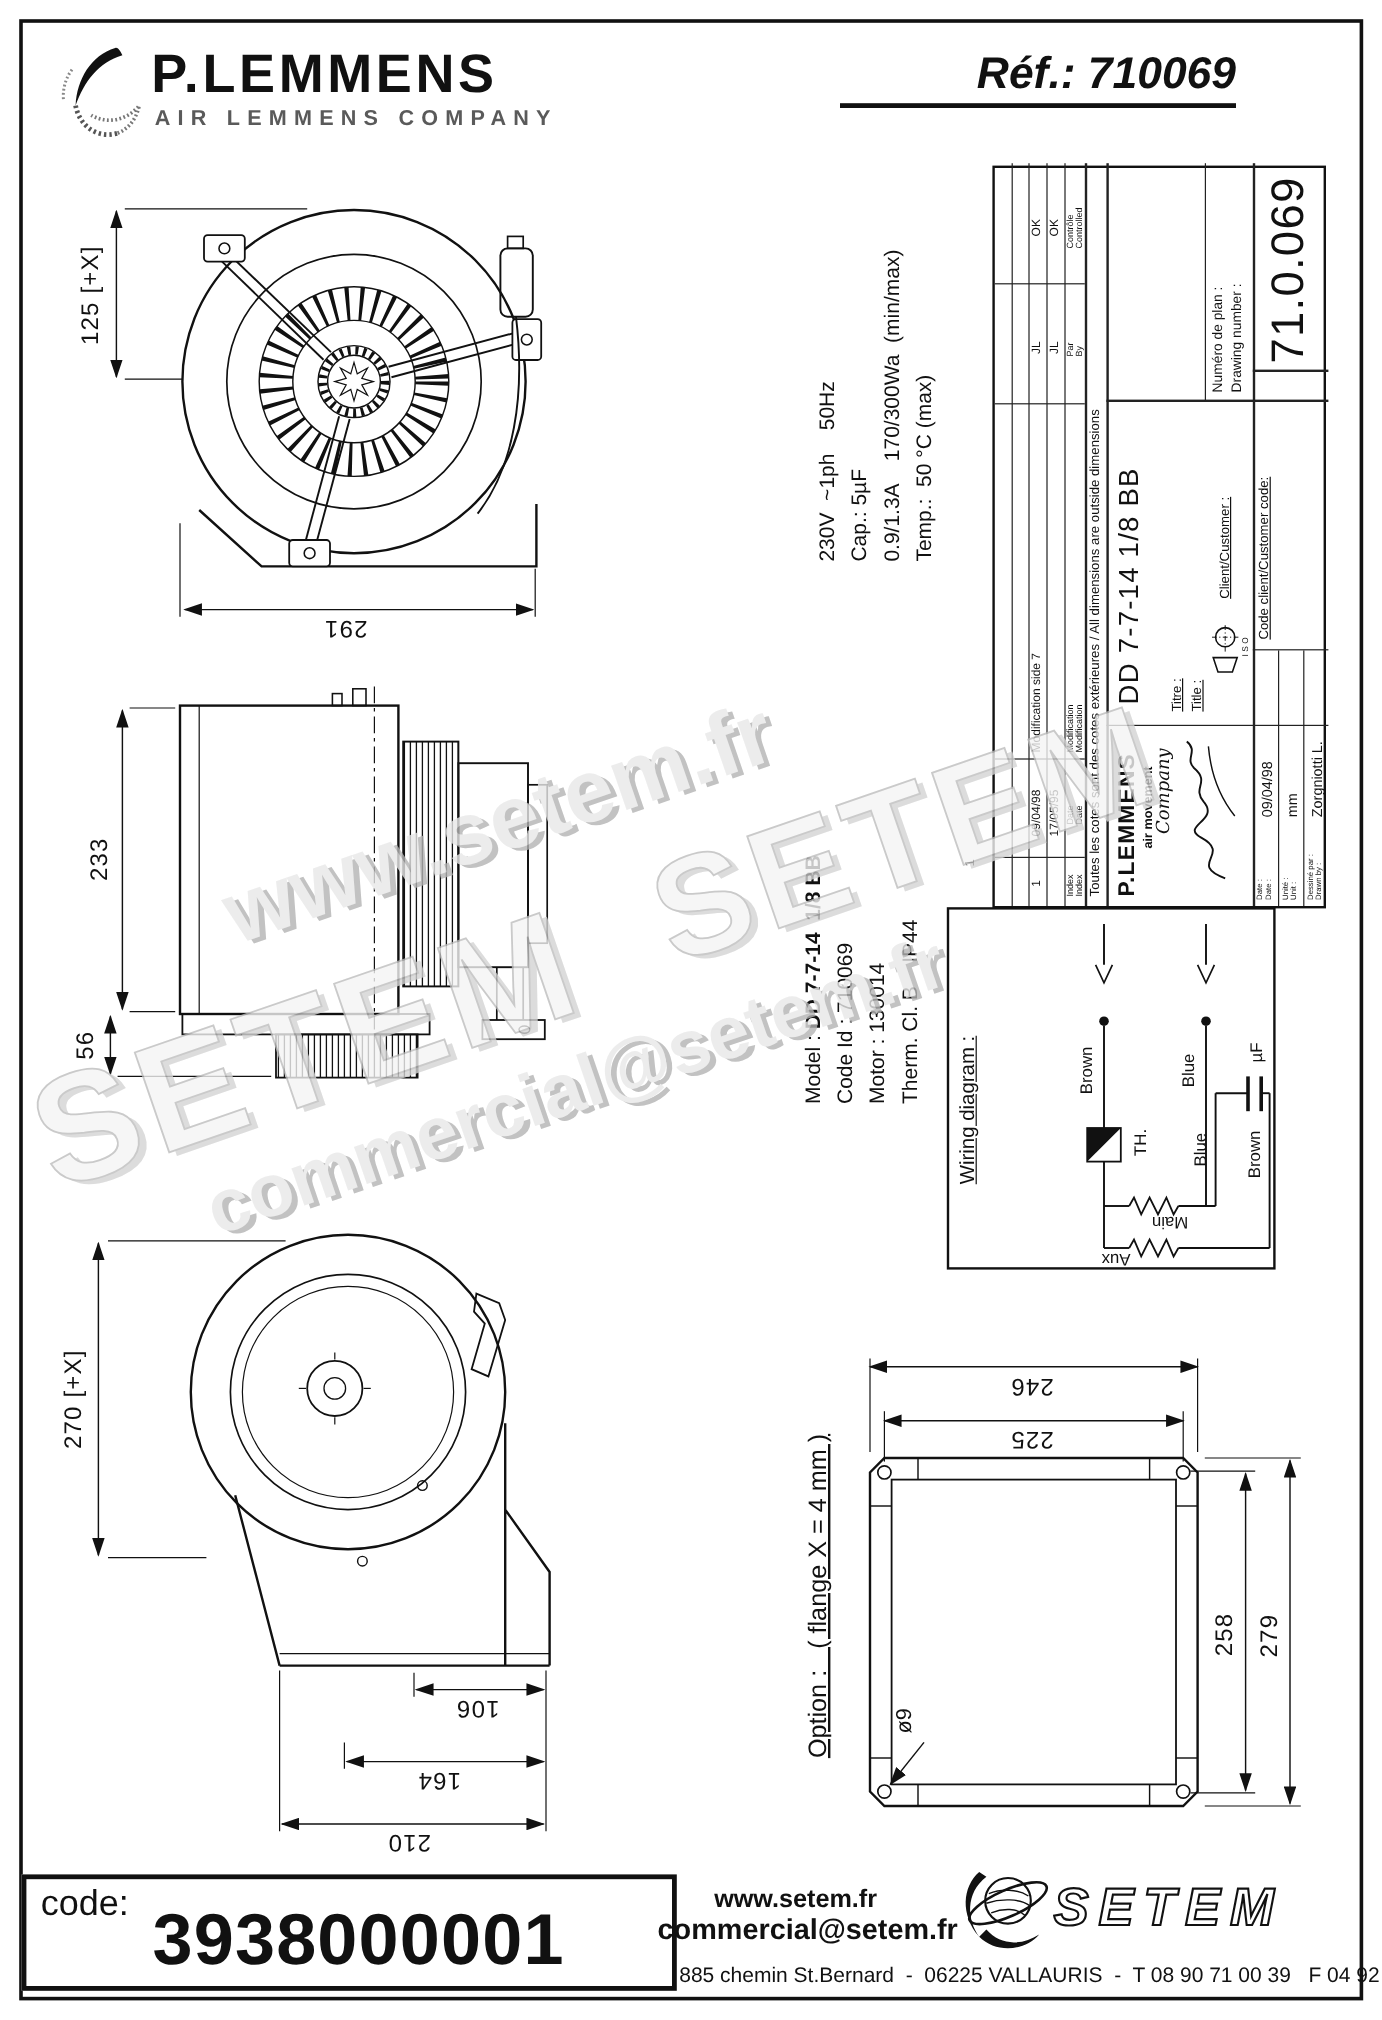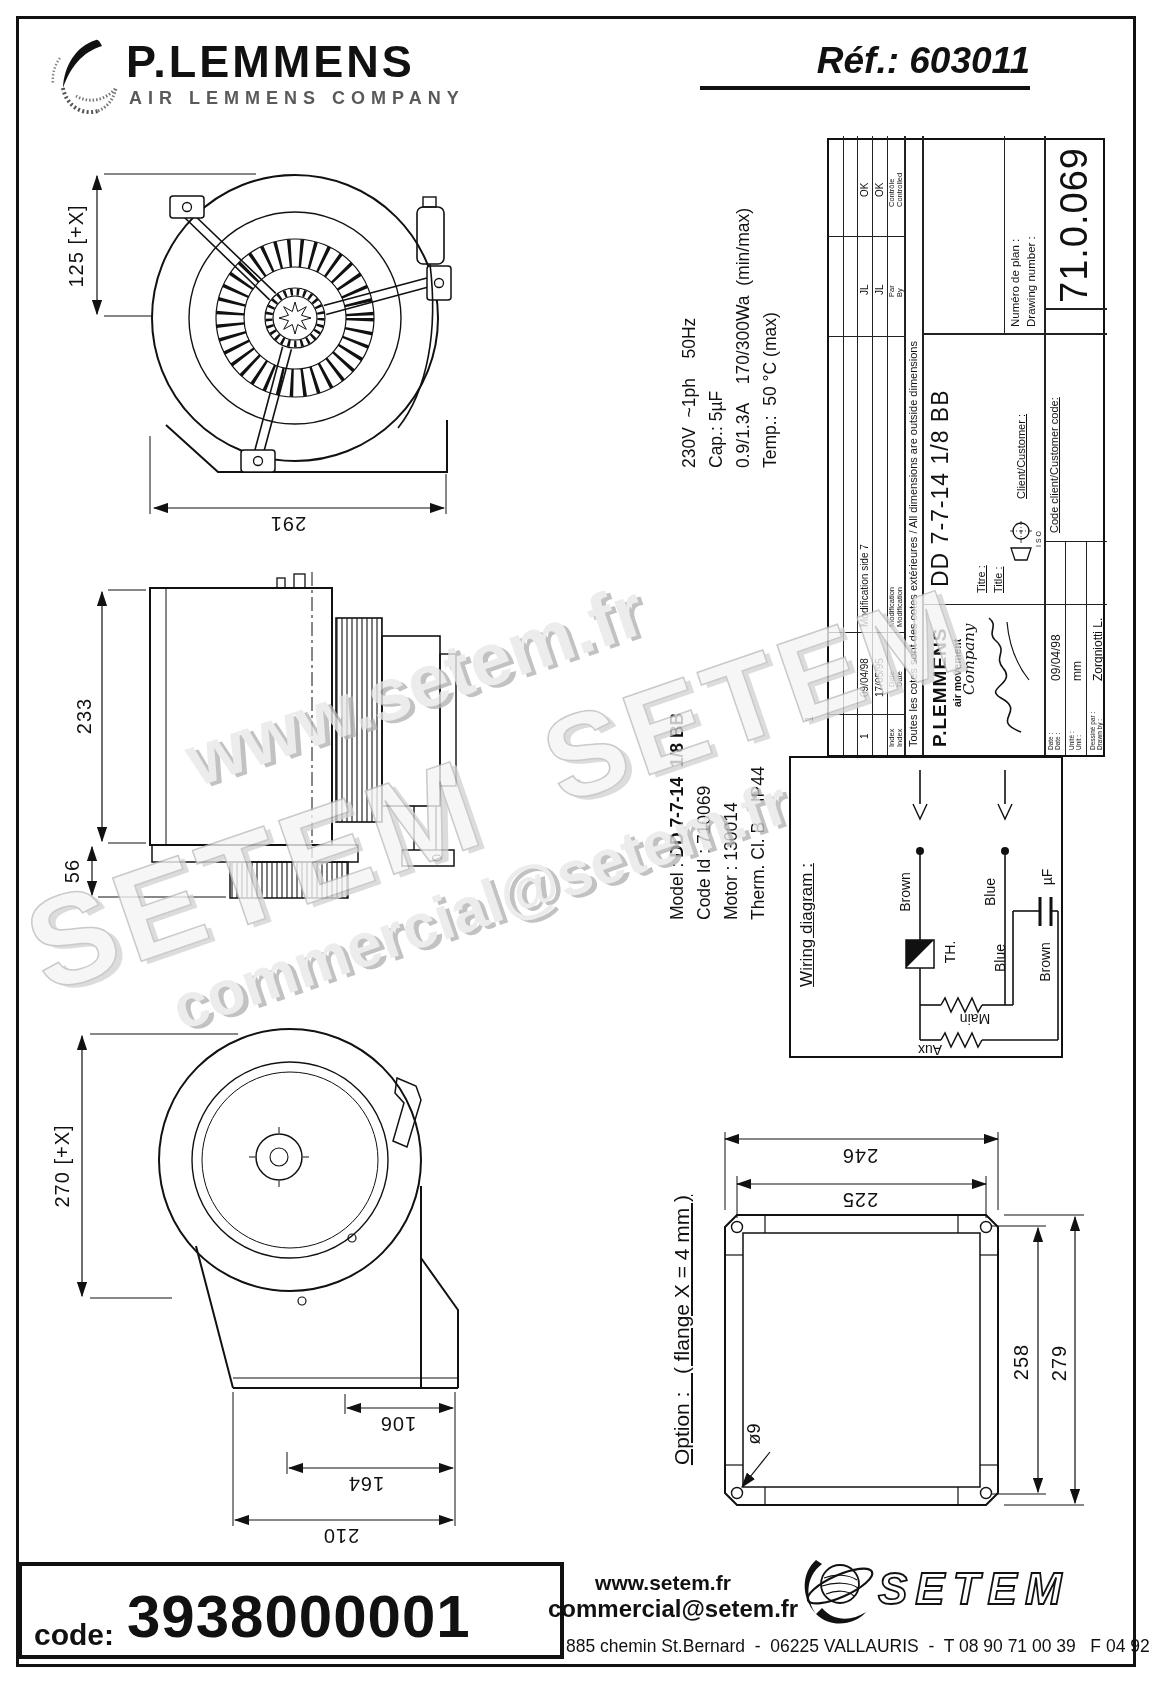--- a/index.html
+++ b/index.html
@@ -41,21 +41,21 @@
   
   .wlab { font-size:14px; }
   
   .wm { position:absolute; white-space:nowrap; font-weight:bold; opacity:.8;
         pointer-events:none; z-index:6; }
   .wm-solid { color:#e8e8e8; text-shadow:4px 4px 0 #b3b3b3; }
   .wm-outline { color:#f4f4f4; -webkit-text-stroke:1.5px #bdbdbd; text-shadow:5px 5px 0 #d4d4d4; }
   
   #code-box { position:absolute; left:18px; top:1562px; width:546px; height:97px;
               border:4px solid #111; background:#fff; }
-  #code-label { position:absolute; left:12px; top:4px; font-size:30px; font-weight:bold;margin-top:48px; }
+  #code-label { position:absolute; left:12px; top:4px; font-size:30px; font-weight:normal; }
   #code-value { position:absolute; left:105px; top:16px; font-size:60px; font-weight:bold;
                 letter-spacing:1px; }
   #footer-center { position:absolute; left:548px; top:1571px; width:230px; text-align:center; }
   #footer-site  { font-size:21px; font-weight:bold; }
   #footer-email { font-size:24px; font-weight:bold; }
   #footer-address { position:absolute; left:566px; top:1636px; font-size:17.5px; }
   svg { position:absolute; }
   #lineart { left:0; top:0; z-index:1; }
   .txt { z-index:3; }
 </style>
@@ -65,21 +65,21 @@
 <div id="page-border"></div>
 
 <svg style="left:40px;top:34px;z-index:2" width="84" height="90" viewBox="0 0 84 90">
   <path d="M56,6 C36,12 24,32 23,54 C30,34 42,18 62,12 C60,8 58,5 56,6 z" fill="#111"></path>
   <path d="M23,54 C26,70 40,82 58,77" fill="none" stroke="#555" stroke-width="4" stroke-dasharray="2,2.5"></path>
   <path d="M58,77 C68,73 74,64 76,54 C66,66 50,70 36,62" fill="none" stroke="#777" stroke-width="3" stroke-dasharray="1.5,2"></path>
   <path d="M20,24 C14,32 12,42 13,50" fill="none" stroke="#888" stroke-width="2.5" stroke-dasharray="1.5,2"></path>
 </svg>
 <div id="brand-name" class="txt">P.LEMMENS</div>
 <div id="brand-tag" class="txt">AIR LEMMENS COMPANY</div>
-<div id="ref" class="txt">Réf.: 603011</div>
+<div id="ref" class="txt">Réf.: 710069</div>
 
 <svg id="lineart" width="1152" height="1683" viewBox="0 0 1152 1683">
   <defs>
     <marker id="arrow" viewBox="0 0 12 8" refX="11" refY="4" markerWidth="13" markerHeight="9" orient="auto-start-reverse">
       <path d="M0,0 L12,4 L0,8 z" fill="#111"></path>
     </marker>
     <pattern id="hatchV" width="5" height="8" patternUnits="userSpaceOnUse">
       <line x1="2" y1="0" x2="2" y2="8" stroke="#111" stroke-width="1.1"></line>
     </pattern>
   </defs>

